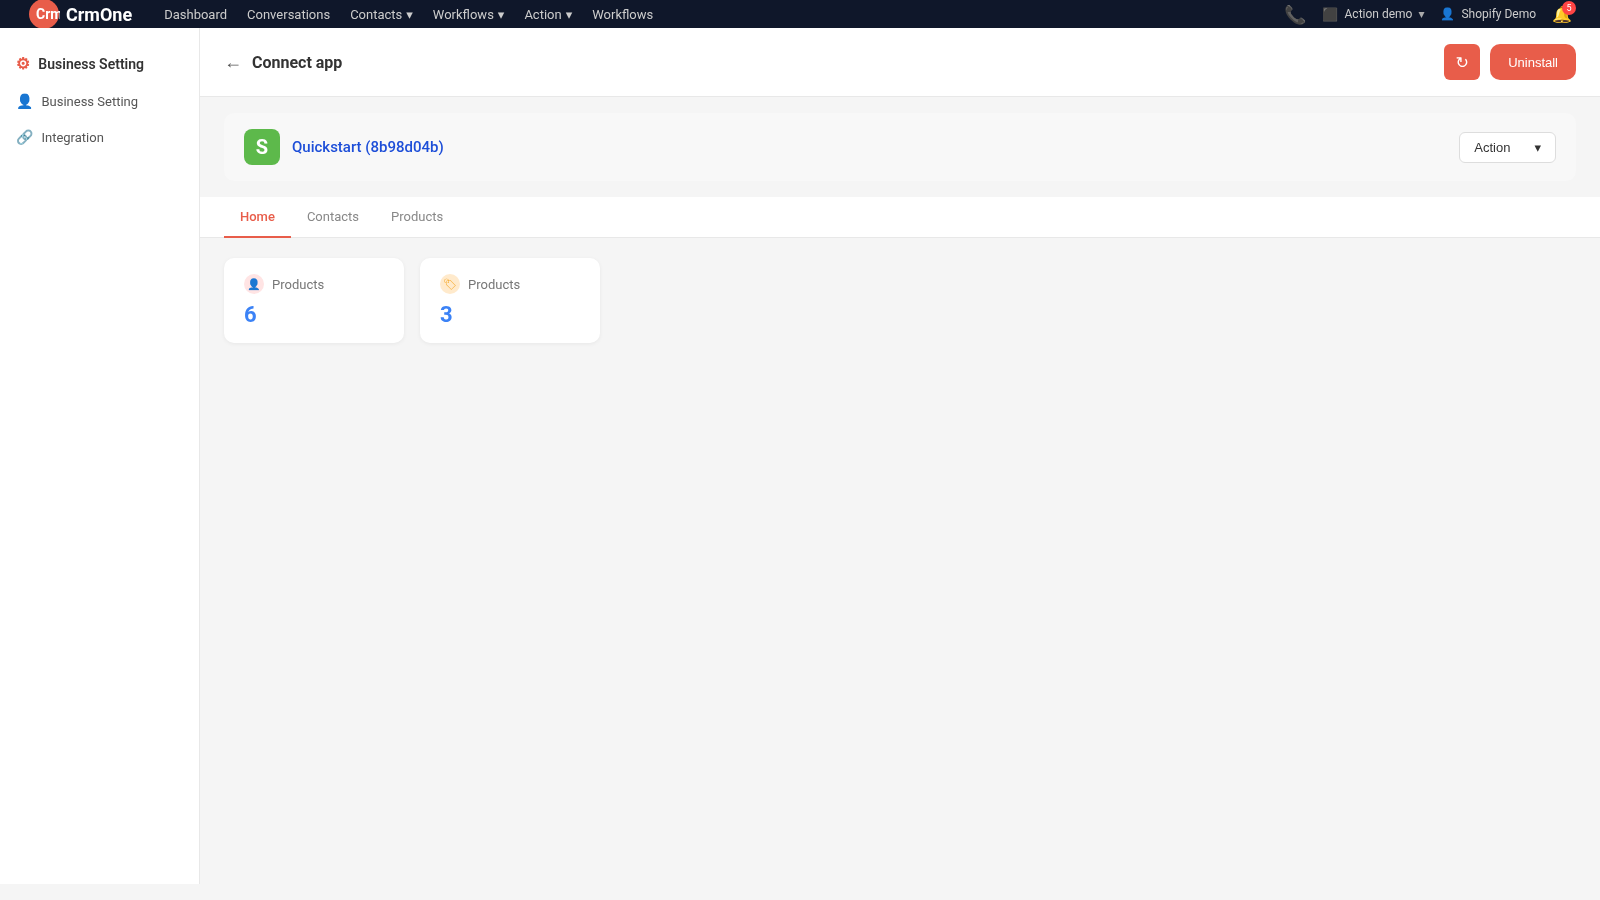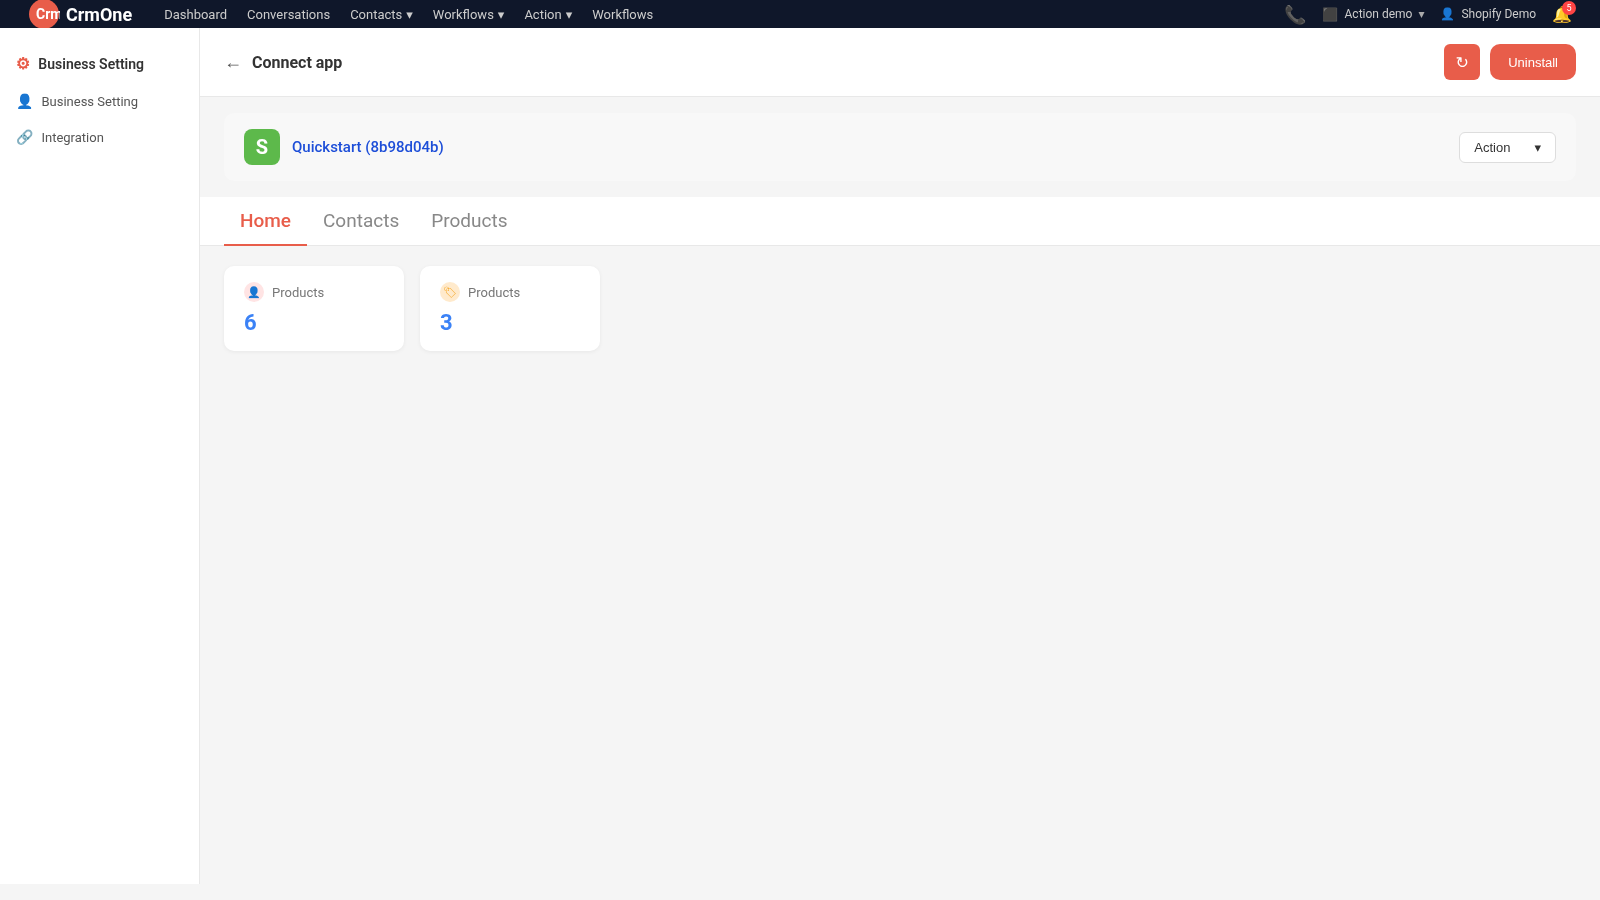--- a/index.html
+++ b/index.html
@@ -217,21 +217,21 @@
       padding: 0 24px;
       background: white;
       border-bottom: 1px solid #e8e8e8;
     }
     .tabs {
       display: flex;
       gap: 0;
     }
     .tab {
       padding: 12px 16px;
-      font-size: 19px;
+      font-size: 13px;
       color: #888;
       cursor: pointer;
       border-bottom: 2px solid transparent;
       margin-bottom: -1px;
     }
     .tab.active {
       color: #e85d4a;
       border-bottom: 2px solid #e85d4a;
       font-weight: 500;
     }

